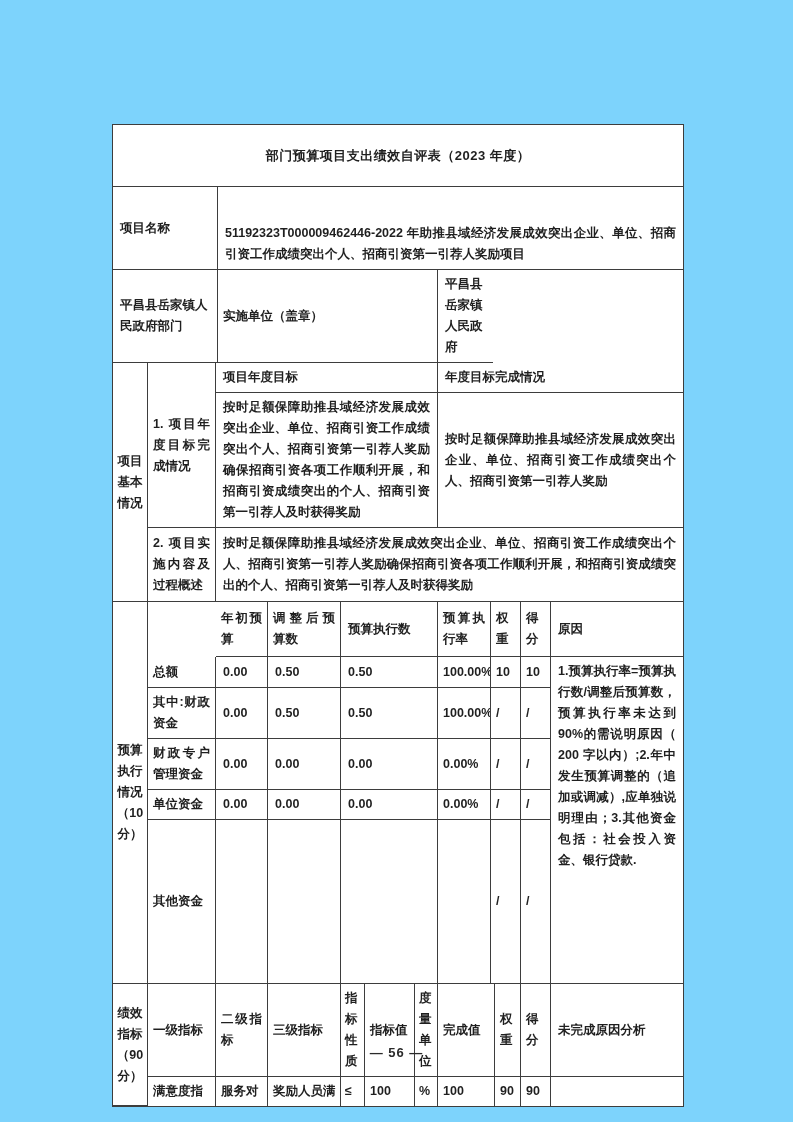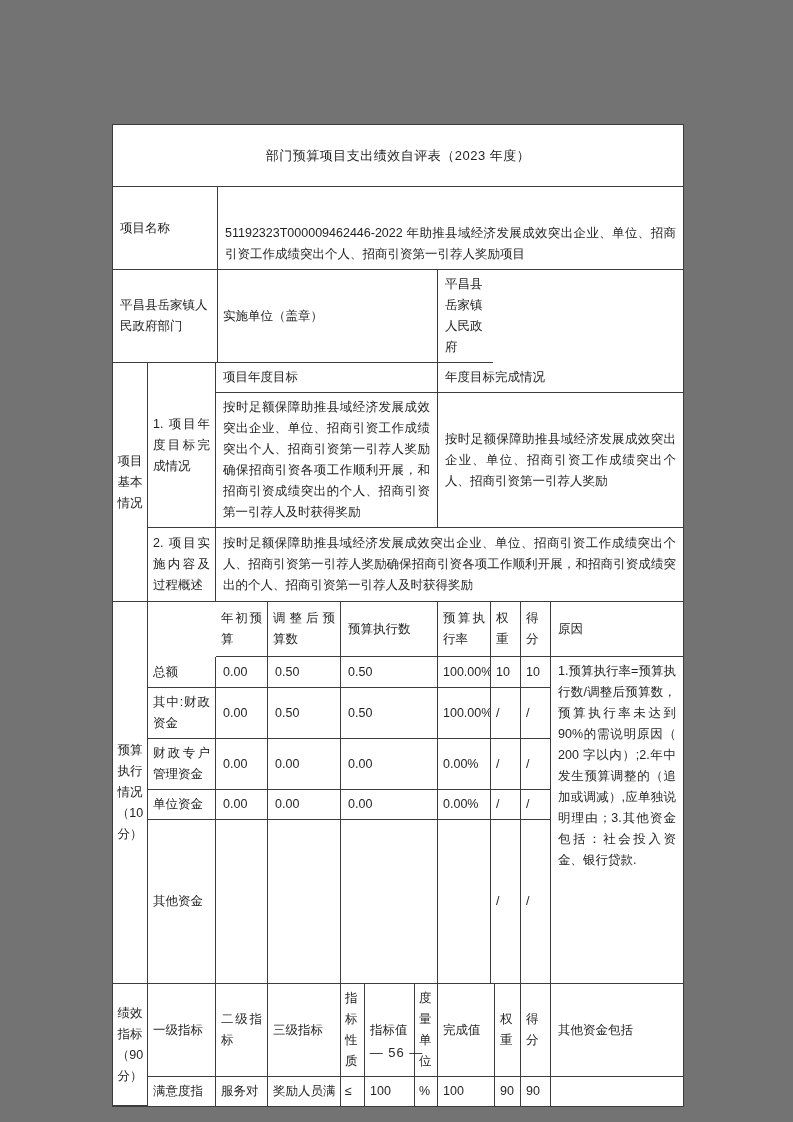--- a/index.html
+++ b/index.html
@@ -1,21 +1,21 @@
 <!DOCTYPE html>
 <html><head>
 <meta charset="utf-8">
 <style>
   html,body{margin:0;padding:0;}
   body{
     width:793px;height:1122px;background:#ffffff;
     font-family:"Liberation Sans",sans-serif;
     color:#1f1f1f;font-size:12.5px;line-height:1.68;
   }
-  .page{position:relative;width:793px;height:1122px;background:#737373;overflow:hidden;}
+  .page{position:relative;width:793px;height:1122px;background:#7dd3fc;overflow:hidden;font-weight:bold;}
   .doc-table{
     position:absolute;left:112px;top:124px;width:570px;
     border:1.5px solid #3d3d3d;background:#ffffff;
     box-sizing:content-box;
   }
   .sec{display:grid;}
   .sec-title{grid-template-rows:minmax(62px,auto);}
   .sec-b{grid-template-columns:105px 1fr;grid-auto-rows:minmax(48px,auto);}
   .sec-c{grid-template-columns:105px 220px 55px 1fr;grid-auto-rows:minmax(72px,auto);}
   .sec-d{grid-template-columns:35px 68px 222px 1fr;
@@ -134,21 +134,21 @@
 
       <div class="c tight" style="grid-column:2;grid-row:1">一级指标</div>
       <div class="c tight just" style="grid-column:3;grid-row:1">二级指标</div>
       <div class="c tight" style="grid-column:4;grid-row:1">三级指标</div>
       <div class="c vtight" style="grid-column:5;grid-row:1">指标性质</div>
       <div class="c tight" style="grid-column:6;grid-row:1">指标值</div>
       <div class="c vtight" style="grid-column:7;grid-row:1">度量单位</div>
       <div class="c tight" style="grid-column:8;grid-row:1">完成值</div>
       <div class="c tight" style="grid-column:9;grid-row:1">权重</div>
       <div class="c tight" style="grid-column:10;grid-row:1">得分</div>
-      <div class="c nr" style="grid-column:11;grid-row:1">其他资金包括</div>
+      <div class="c nr" style="grid-column:11;grid-row:1">未完成原因分析</div>
 
       <div class="c tight nb nw" style="grid-column:2;grid-row:2">满意度指</div>
       <div class="c tight nb nw just" style="grid-column:3;grid-row:2">服务对</div>
       <div class="c tight nb nw" style="grid-column:4;grid-row:2">奖励人员满</div>
       <div class="c vtight nb nw" style="grid-column:5;grid-row:2">≤</div>
       <div class="c tight nb nw" style="grid-column:6;grid-row:2">100</div>
       <div class="c vtight nb nw" style="grid-column:7;grid-row:2">%</div>
       <div class="c tight nb nw" style="grid-column:8;grid-row:2">100</div>
       <div class="c tight nb nw" style="grid-column:9;grid-row:2">90</div>
       <div class="c tight nb nw" style="grid-column:10;grid-row:2">90</div>

